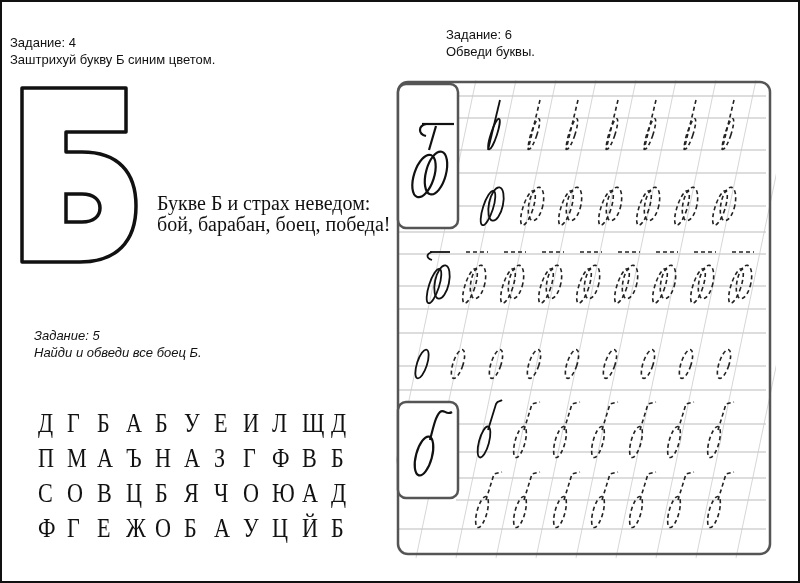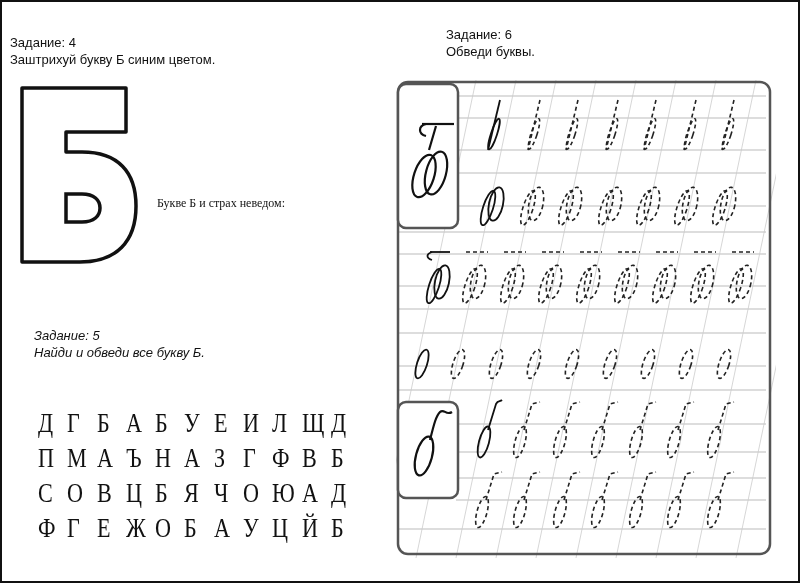--- a/index.html
+++ b/index.html
@@ -1,20 +1,20 @@
 <!DOCTYPE html>
 <html><head>
 <meta charset="utf-8">
 <style>
   html,body{margin:0;padding:0;background:#fff;}
   body{width:800px;height:583px;position:relative;overflow:hidden;}
   .frame{position:absolute;left:0;top:0;width:796px;height:579px;border:2px solid #111;background:#fff;}
   .task{position:absolute;font-family:"Liberation Sans",sans-serif;font-size:13px;line-height:17px;color:#111;}
   .task div{white-space:nowrap;}
-  .poem{position:absolute;left:157px;top:193px;font-family:"Liberation Serif",serif;font-size:12px;line-height:21px;color:#111;}
+  .poem{position:absolute;left:157px;top:193px;font-family:"Liberation Serif",serif;font-size:20px;line-height:21px;color:#111;}
   .poem div{white-space:nowrap;}
   .grid{position:absolute;left:38px;top:408px;font-family:"Liberation Serif",serif;font-size:27px;color:#111;}
   .grid-row{display:flex;height:35px;}
   .grid-cell{width:29.3px;text-align:left;transform:scaleX(0.82);transform-origin:left;}
   svg{position:absolute;}
 </style>
 </head>
 <body>
 
 <div class="frame"></div>
@@ -24,25 +24,26 @@
   <div>Заштрихуй букву Б синим цветом.</div>
 </div>
 
 <svg style="left:20px;top:86px;" width="120" height="180" viewBox="0 0 120 180">
   <path d="M2,2 L106,2 L106,46 L46,46 L46,66 L62,66 C98,66 116,86 116,120 C116,156 96,176 60,176 L2,176 Z" fill="#fff" stroke="#111" stroke-width="3.5" stroke-linejoin="round"></path>
   <path d="M46,108 L62,108 C74,108 80,114 80,122 C80,130 74,136 62,136 L46,136 Z" fill="#fff" stroke="#111" stroke-width="3.5"></path>
 </svg>
 
 <div class="poem">
   <div>Букве Б и страх неведом:</div>
+  <div>бой, барабан, боец, победа!</div>
 </div>
 
 <div class="task" style="left:34px;top:327px;font-style:italic;">
   <div>Задание: 5</div>
-  <div>Найди и обведи все букву Б.</div>
+  <div>Найди и обведи все боец Б.</div>
 </div>
 
 <div class="grid">
   <div class="grid-row">
     <span class="grid-cell">Д</span>
     <span class="grid-cell">Г</span>
     <span class="grid-cell">Б</span>
     <span class="grid-cell">А</span>
     <span class="grid-cell">Б</span>
     <span class="grid-cell">У</span>

